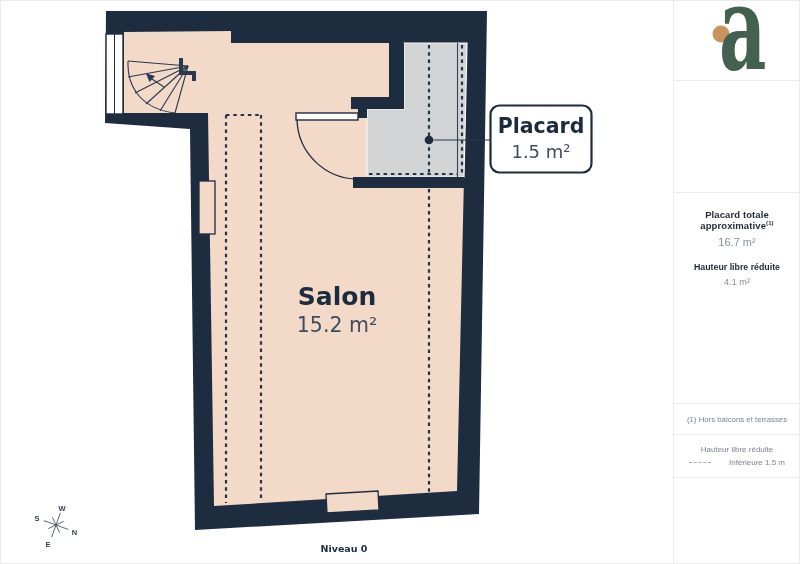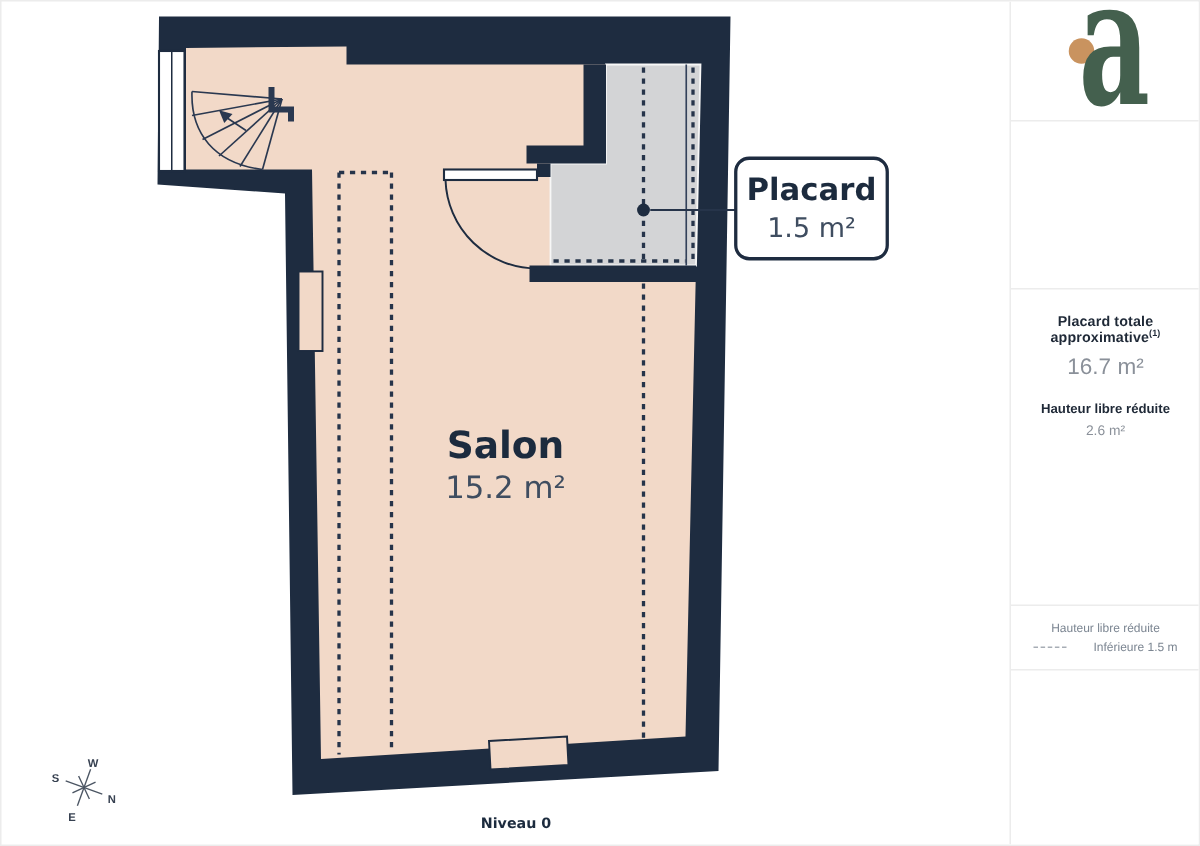--- a/index.html
+++ b/index.html
@@ -16,21 +16,21 @@
   }
   .cell{box-sizing:border-box;border-bottom:1px solid #ececec;width:100%;text-align:center;}
   .cell-logo{height:80px;position:relative;}
   .cell-spacer{height:112px;}
   .cell-surface{height:211px;padding-top:16px;}
   .cell-footnote{height:31px;display:flex;align-items:center;justify-content:center;}
   .cell-legend{height:43px;display:flex;flex-direction:column;align-items:center;justify-content:center;gap:4px;}
   .cell-disclaimer{height:84px;border-bottom:none;padding:13px 8px 0 8px;}
   .surface-title{font-size:9.5px;font-weight:bold;color:#1f2937;letter-spacing:.1px;}
   .surface-title sup{font-size:6px;}
-  .surface-value{font-size:15px;color:#8a9099;margin-top:5px;}
+  .surface-value{font-size:11px;color:#8a9099;margin-top:5px;}
   .height-title{font-size:8.8px;font-weight:bold;color:#1f2937;margin-top:14px;}
   .height-value{font-size:9.2px;color:#8a9099;margin-top:5px;}
   .footnote-text{font-size:7.8px;color:#7b8591;}
   .legend-title{font-size:8px;color:#7b8591;}
   .legend-row{display:flex;align-items:center;gap:18px;}
   .legend-dash{width:22px;height:0;border-top:1.4px dashed #a7adb5;}
   .legend-item{font-size:8px;color:#7b8591;}
   .disclaimer-text{font-size:7.6px;line-height:1.5;color:#7b8591;}
 </style>
 </head>
@@ -126,23 +126,26 @@
     </div>
 
     <div class="cell cell-spacer"></div>
 
     <div class="cell cell-surface">
       <div class="surface-title">
         <span>Placard totale approximative</span><sup>(1)</sup>
       </div>
       <div class="surface-value">16.7 m²</div>
       <div class="height-title">Hauteur libre réduite</div>
-      <div class="height-value">2.6 m²</div>
+      <div class="height-value">4.1 m²</div>
     </div>
 
+    <div class="cell cell-footnote">
+      <div class="footnote-text">(1) Hors balcons et terrasses</div>
+    </div>
 
     <div class="cell cell-legend">
       <div class="legend-title">Hauteur libre réduite</div>
       <div class="legend-row">
         <span class="legend-dash"></span>
         <span class="legend-item">Inférieure 1.5 m</span>
       </div>
     </div>
 
 

